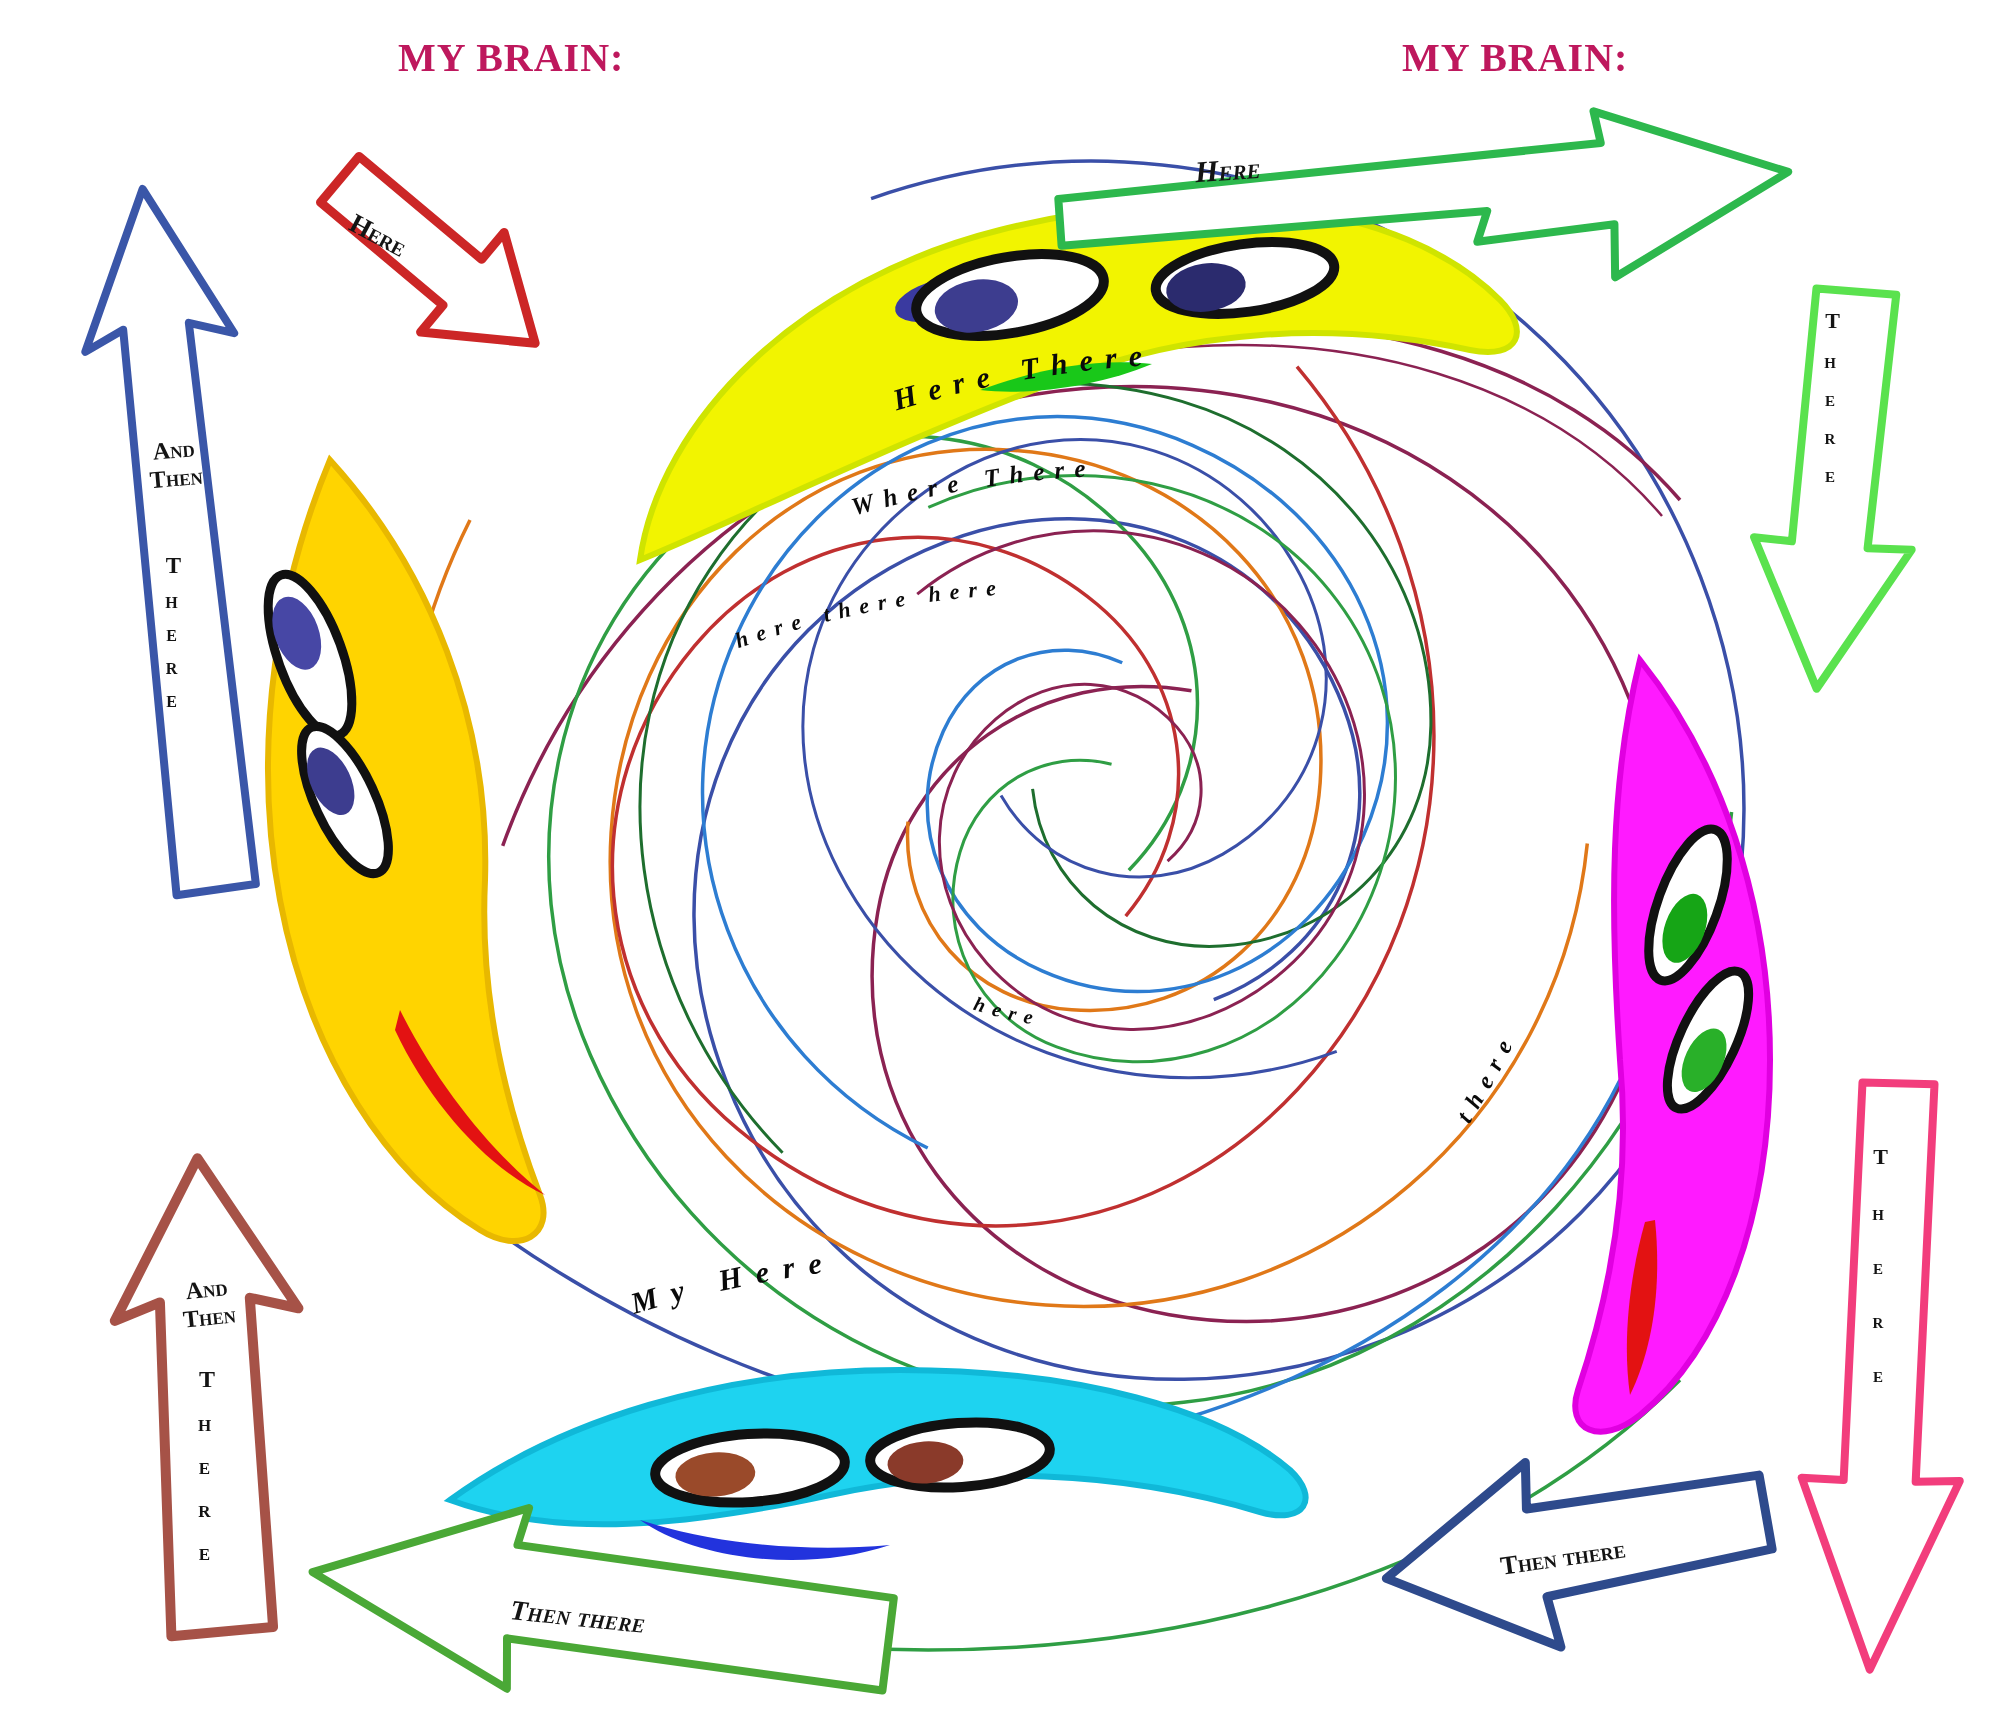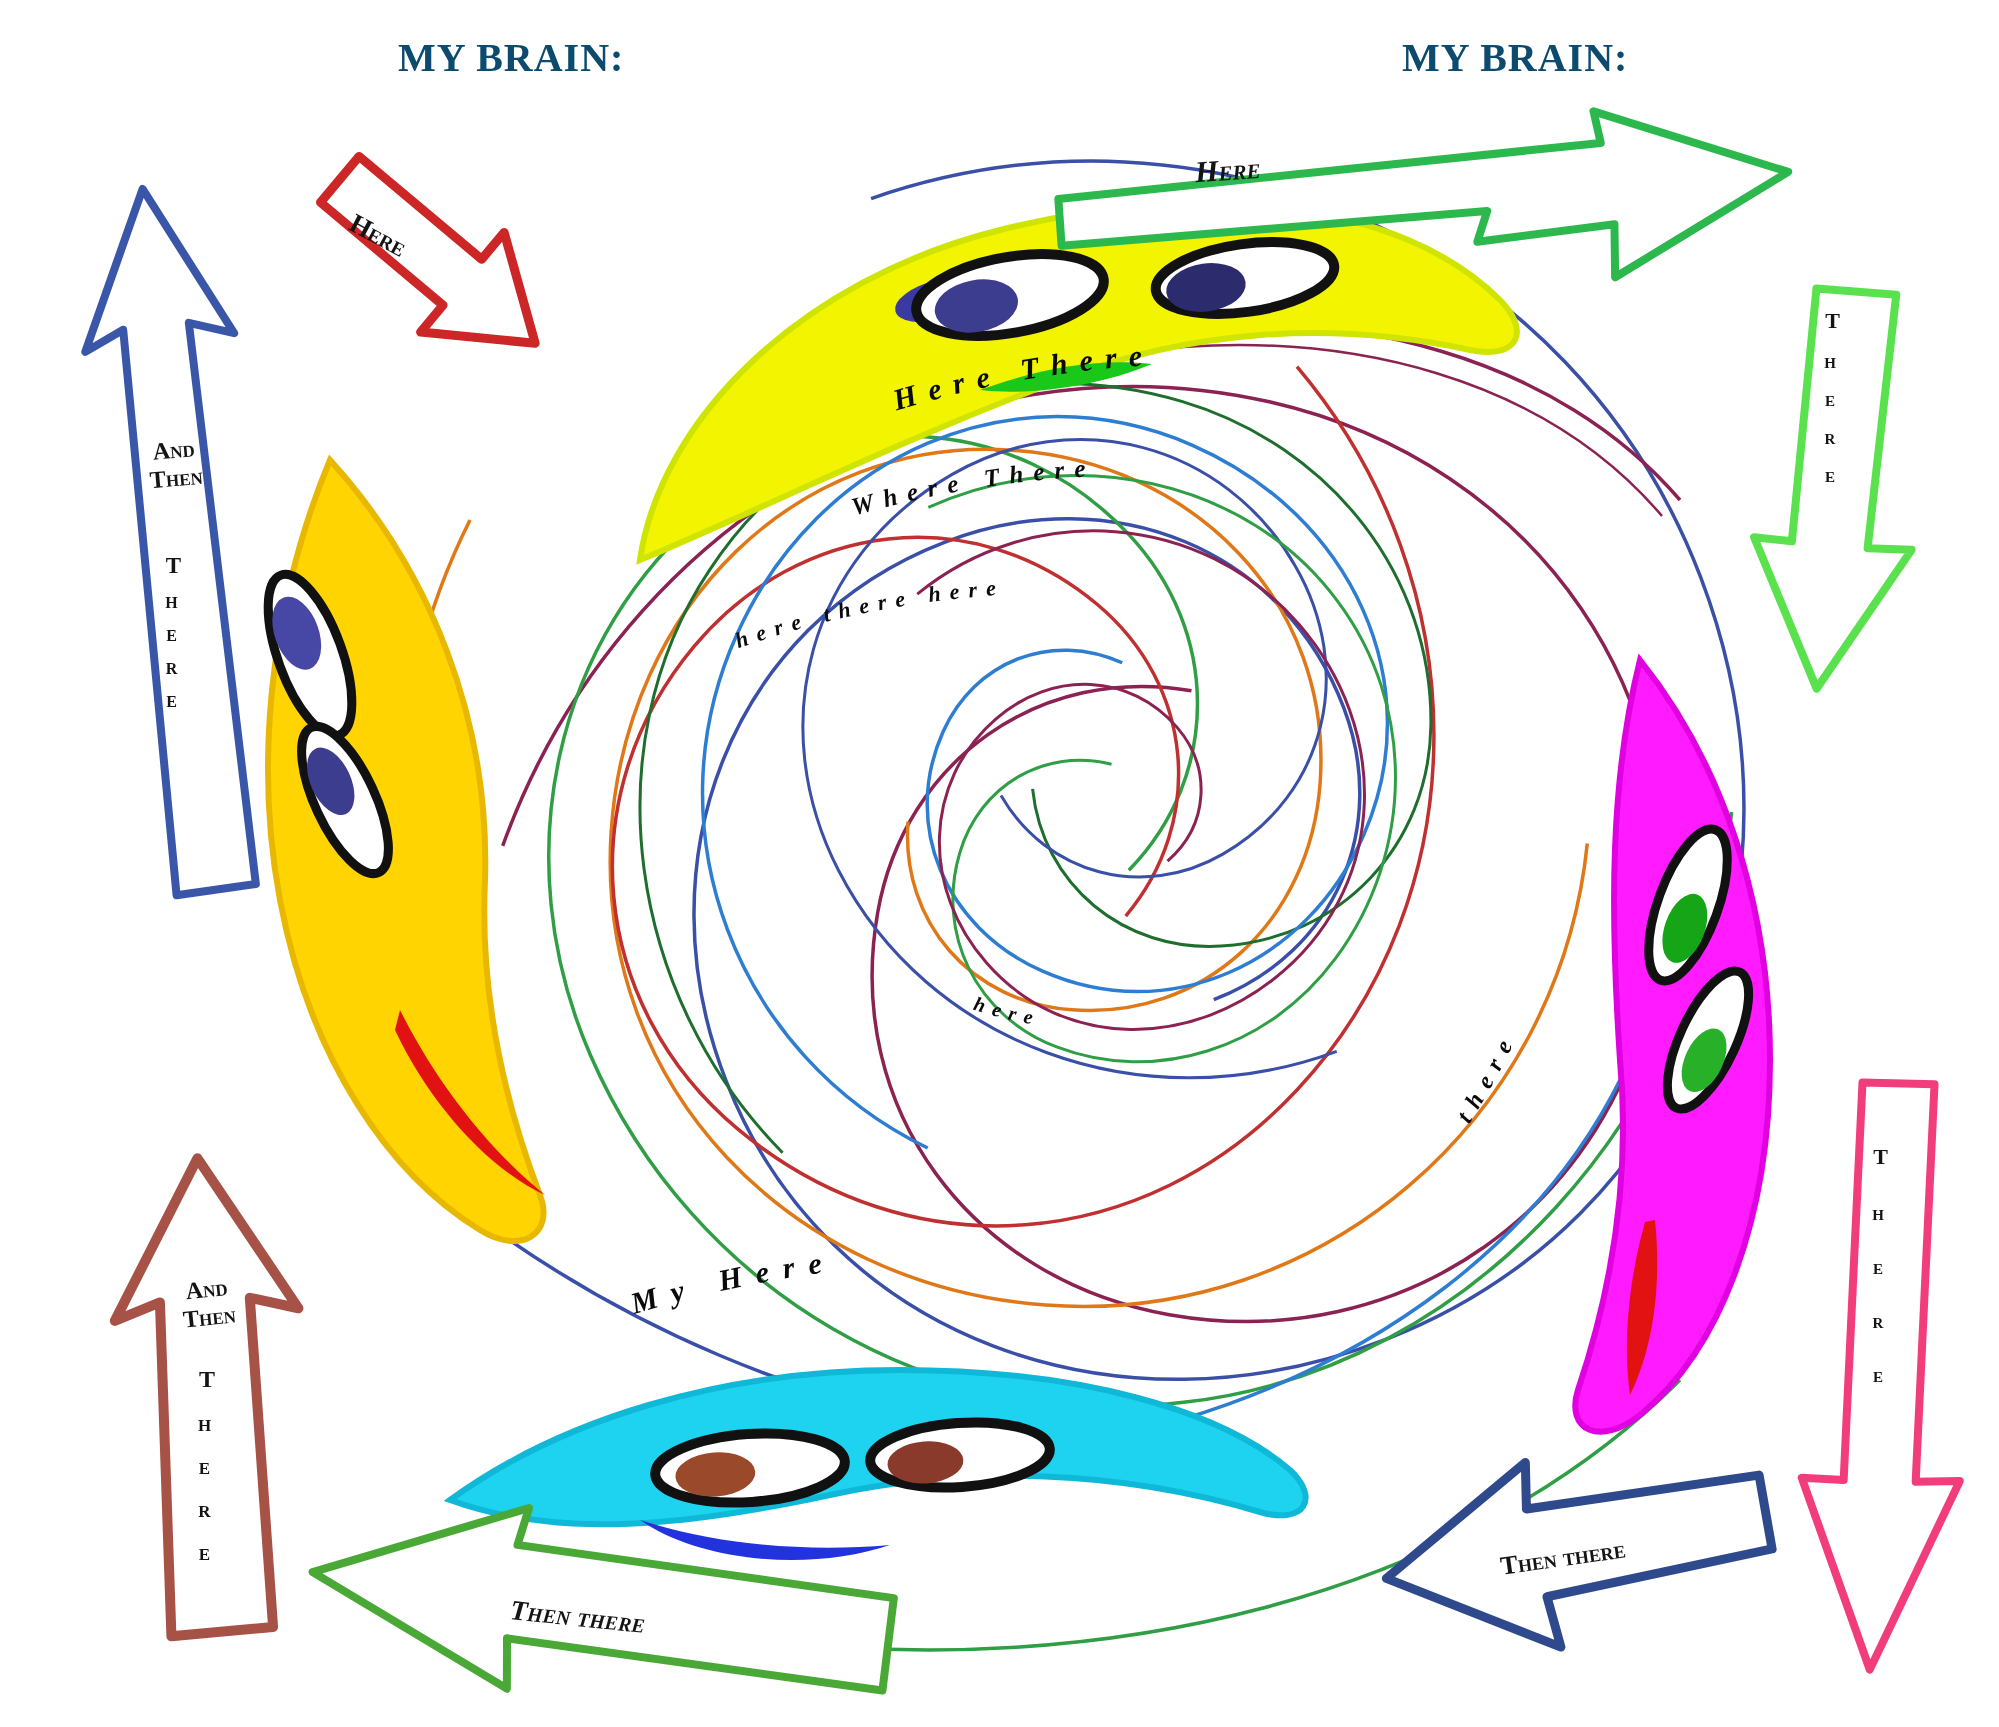--- a/index.html
+++ b/index.html
@@ -9,21 +9,21 @@
     background:#ffffff;
     overflow:hidden;
     font-family:"Liberation Serif", serif;
   }
   .title {
     position:absolute;
     font-family:"Liberation Serif", serif;
     font-weight:700;
     font-size:40px;
     letter-spacing:1px;
-    color:#0c4a6e;
+    color:#be185d;
     white-space:nowrap;
   }
   #title-left  { left:398px; top:34px; }
   #title-right { left:1402px; top:34px; }
 
   .swirl-svg { position:absolute; left:0; top:0; }
 
   .arrow-box { position:absolute; }
   .arrow-box svg { position:absolute; left:0; top:0; overflow:visible; }
 

